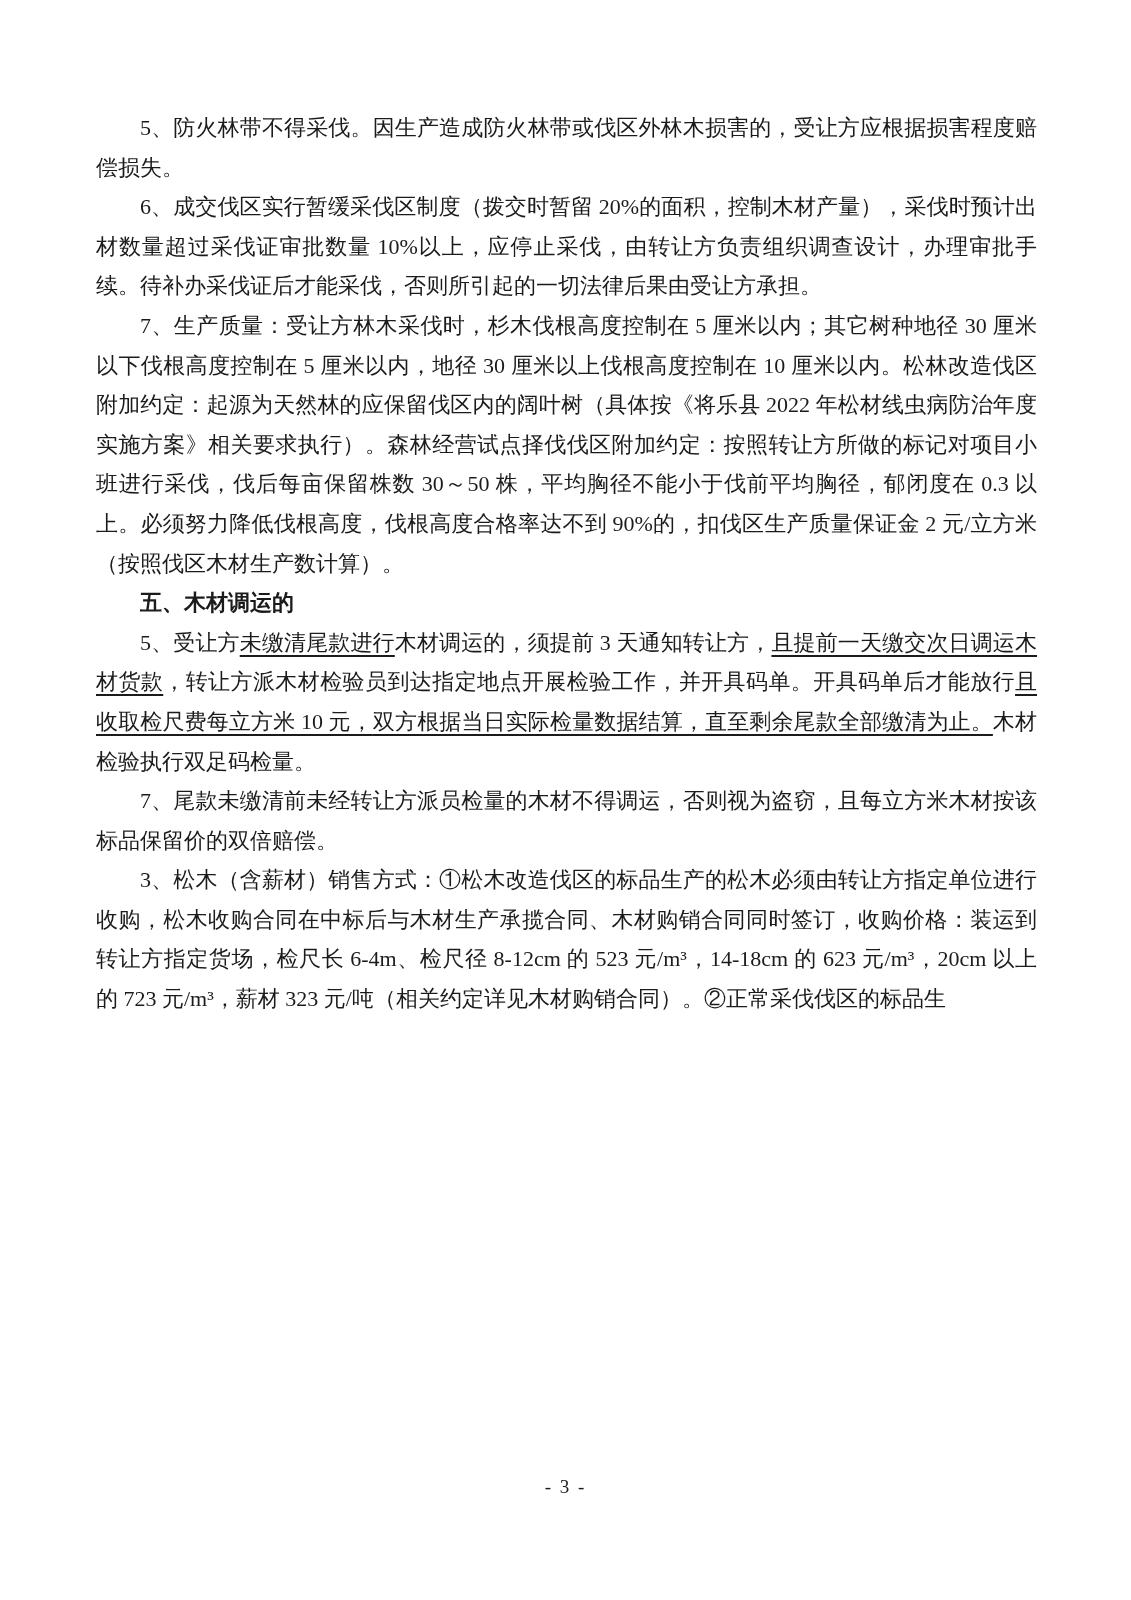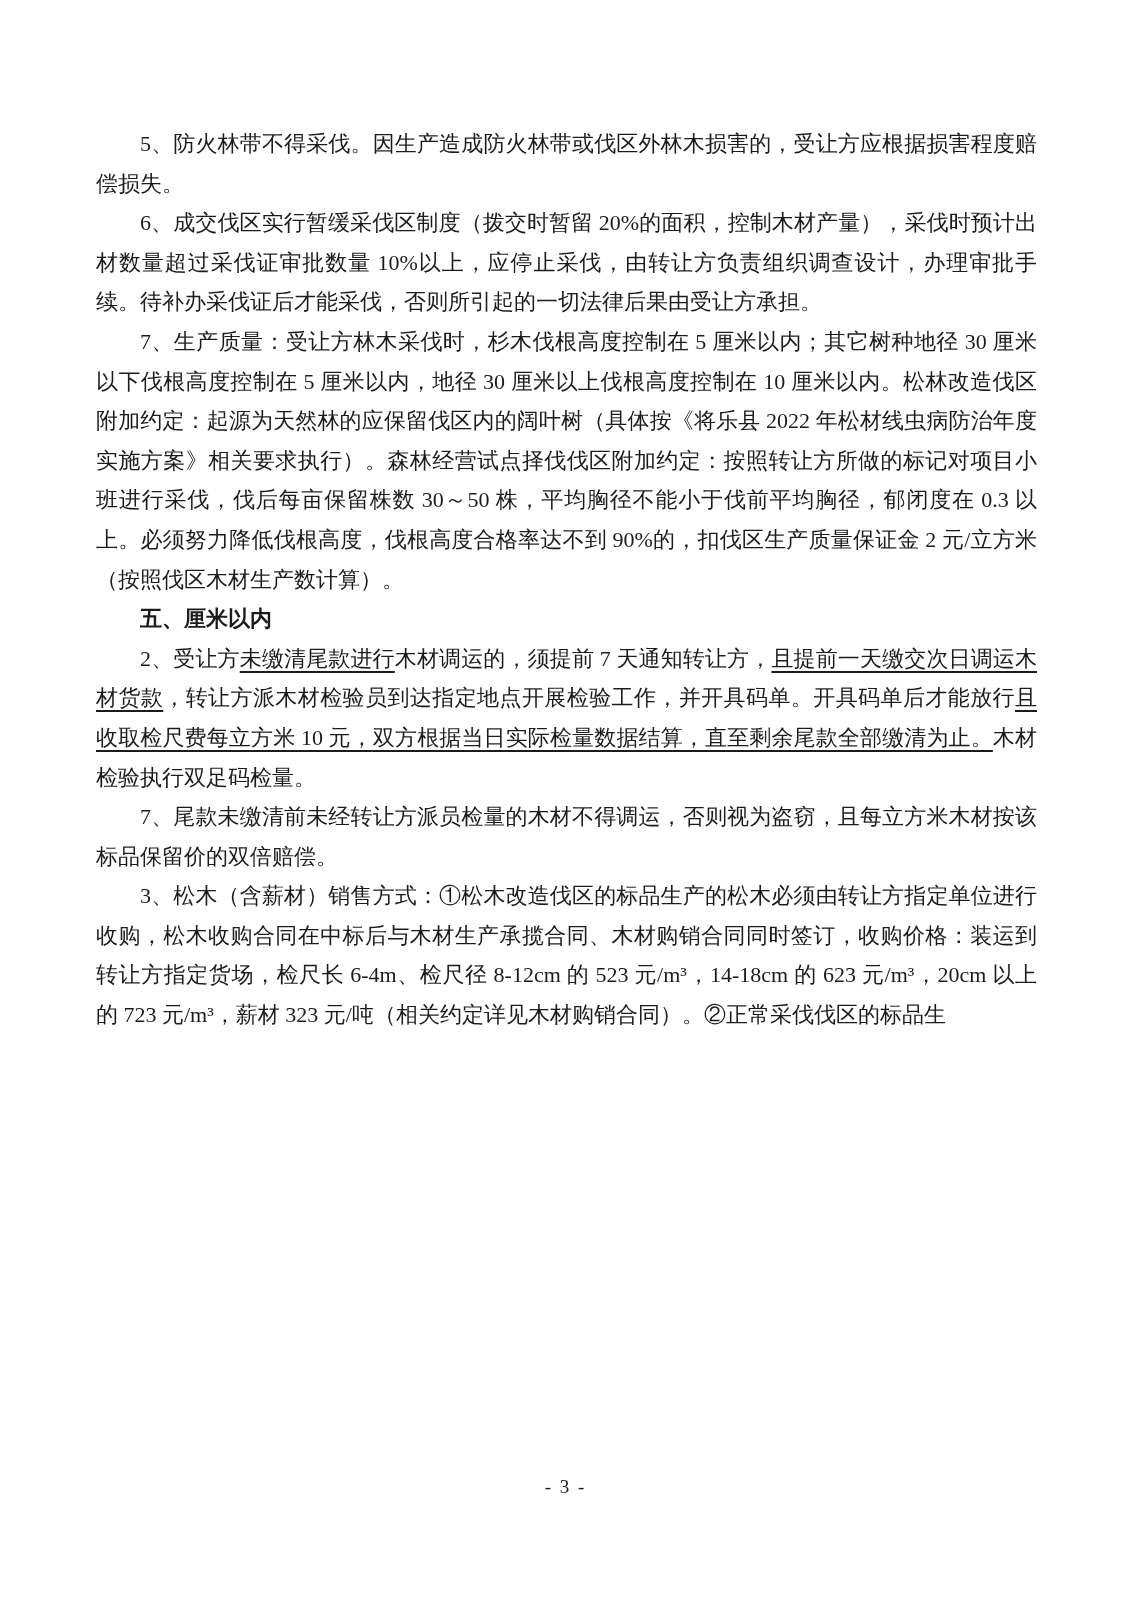--- a/index.html
+++ b/index.html
@@ -13,21 +13,21 @@
     overflow: hidden;
   }
   .page {
     position: absolute;
     inset: 0;
     background: #ffffff;
   }
   .content {
     position: absolute;
     left: 96px;
-    top: 124px;
+    top: 108px;
     width: 941px;
   }
   .para {
     font-size: 22px;
     line-height: 39.6px;
     text-align: justify;
     text-justify: inter-ideograph;
     text-indent: 2em;
     word-break: break-all;
   }
@@ -53,19 +53,19 @@
   }
 </style>
 </head>
 <body>
 
 <div class="page">
   <div class="content" id="content">
       <p class="para body"><span>5、防火林带不得采伐。因生产造成防火林带或伐区外林木损害的，受让方应根据损害程度赔偿损失。</span></p>
       <p class="para body"><span>6、成交伐区实行暂缓采伐区制度（拨交时暂留 20%的面积，控制木材产量），采伐时预计出材数量超过采伐证审批数量 10%以上，应停止采伐，由转让方负责组织调查设计，办理审批手续。待补办采伐证后才能采伐，否则所引起的一切法律后果由受让方承担。</span></p>
       <p class="para body"><span>7、生产质量：受让方林木采伐时，杉木伐根高度控制在 5 厘米以内；其它树种地径 30 厘米以下伐根高度控制在 5 厘米以内，地径 30 厘米以上伐根高度控制在 10 厘米以内。松林改造伐区附加约定：起源为天然林的应保留伐区内的阔叶树（具体按《将乐县 2022 年松材线虫病防治年度实施方案》相关要求执行）。森林经营试点择伐伐区附加约定：按照转让方所做的标记对项目小班进行采伐，伐后每亩保留株数 30～50 株，平均胸径不能小于伐前平均胸径，郁闭度在 0.3 以上。必须努力降低伐根高度，伐根高度合格率达不到 90%的，扣伐区生产质量保证金 2 元/立方米（按照伐区木材生产数计算）。</span></p>
-      <p class="para heading"><span>五、厘米以内</span></p>
-      <p class="para body"><span>2、受让方</span><span class="u">未缴清尾款进行</span><span>木材调运的，须提前 7 天通知转让方，</span><span class="u">且提前一天缴交次日调运木材货款</span><span>，转让方派木材检验员到达指定地点开展检验工作，并开具码单。开具码单后才能放行</span><span class="u">且收取检尺费每立方米 10 元，</span><span class="u">双方根据当日实际检量数据结算，直至剩余尾款全部缴清为止。</span><span>木材检验执行双足码检量。</span></p>
+      <p class="para heading"><span>五、木材调运的</span></p>
+      <p class="para body"><span>5、受让方</span><span class="u">未缴清尾款进行</span><span>木材调运的，须提前 3 天通知转让方，</span><span class="u">且提前一天缴交次日调运木材货款</span><span>，转让方派木材检验员到达指定地点开展检验工作，并开具码单。开具码单后才能放行</span><span class="u">且收取检尺费每立方米 10 元，</span><span class="u">双方根据当日实际检量数据结算，直至剩余尾款全部缴清为止。</span><span>木材检验执行双足码检量。</span></p>
       <p class="para body"><span>7、尾款未缴清前未经转让方派员检量的木材不得调运，否则视为盗窃，且每立方米木材按该标品保留价的双倍赔偿。</span></p>
       <p class="para body"><span>3、松木（含薪材）销售方式：①松木改造伐区的标品生产的松木必须由转让方指定单位进行收购，松木收购合同在中标后与木材生产承揽合同、木材购销合同同时签订，收购价格：装运到转让方指定货场，检尺长 6-4m、检尺径 8-12cm 的 523 元/m³，14-18cm 的 623 元/m³，20cm 以上的 723 元/m³，薪材 323 元/吨（相关约定详见木材购销合同）。②正常采伐伐区的标品生</span></p>
     </div>
   <div class="footer">- 3 -</div>
 </div>
 
 </body></html>

